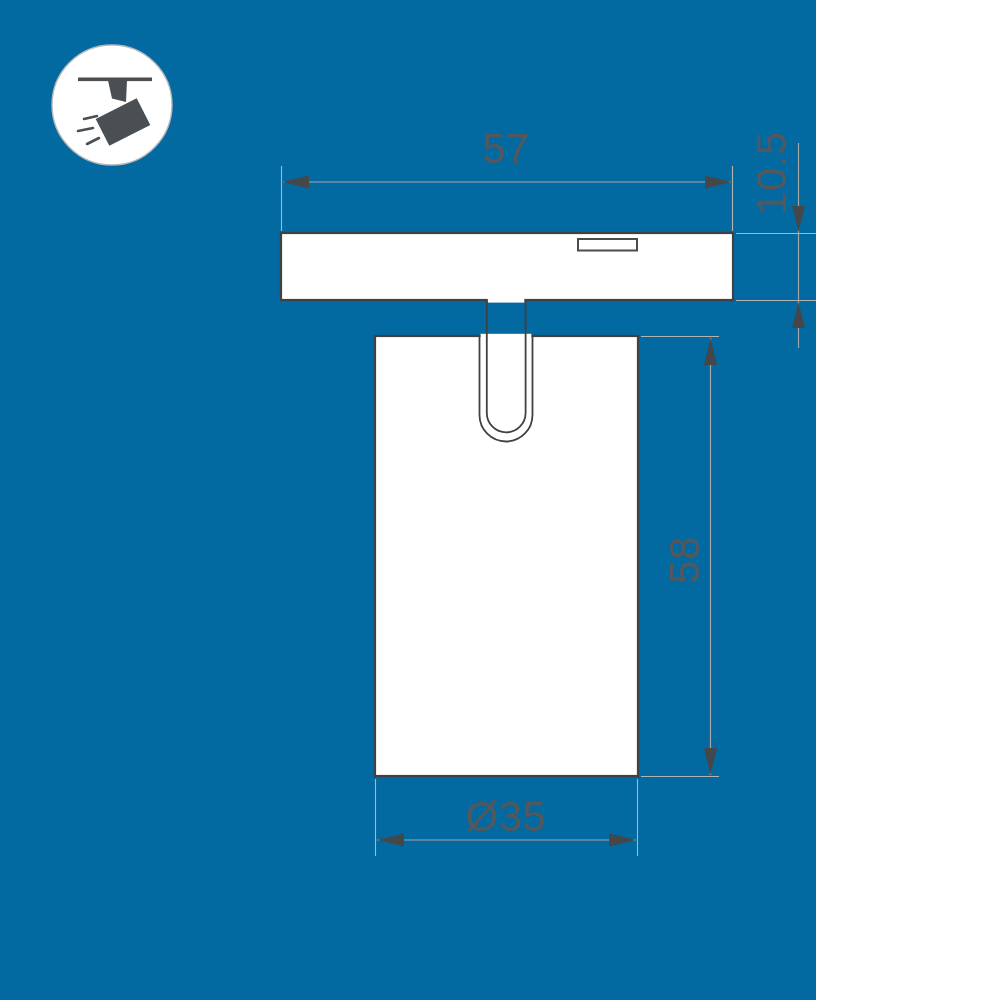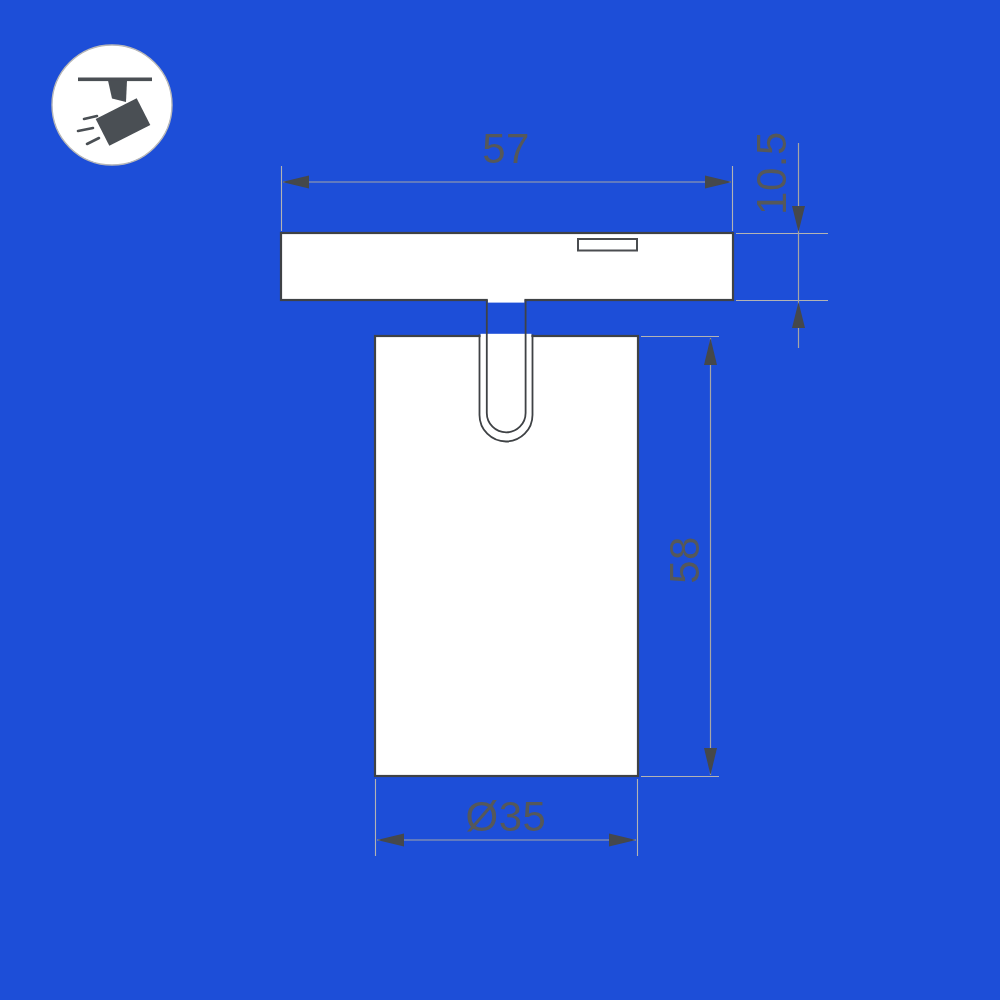--- a/index.html
+++ b/index.html
@@ -3,23 +3,23 @@
 <meta charset="utf-8">
 <style>
   html, body {
     margin: 0;
     padding: 0;
     background: #ffffff;
     font-family: "Liberation Sans", "DejaVu Sans", sans-serif;
   }
   .canvas {
     position: relative;
-    width: 1000px;
+    width: 816px;
     height: 1000px;
-    background: #1d4ed8;
+    background: #0369a1;
     overflow: hidden;
   }
   svg { display: block; }
   .outline {
     fill: #ffffff;
     stroke: #3f4245;
     stroke-width: 2.2;
   }
   .thin-outline {
     fill: none;

